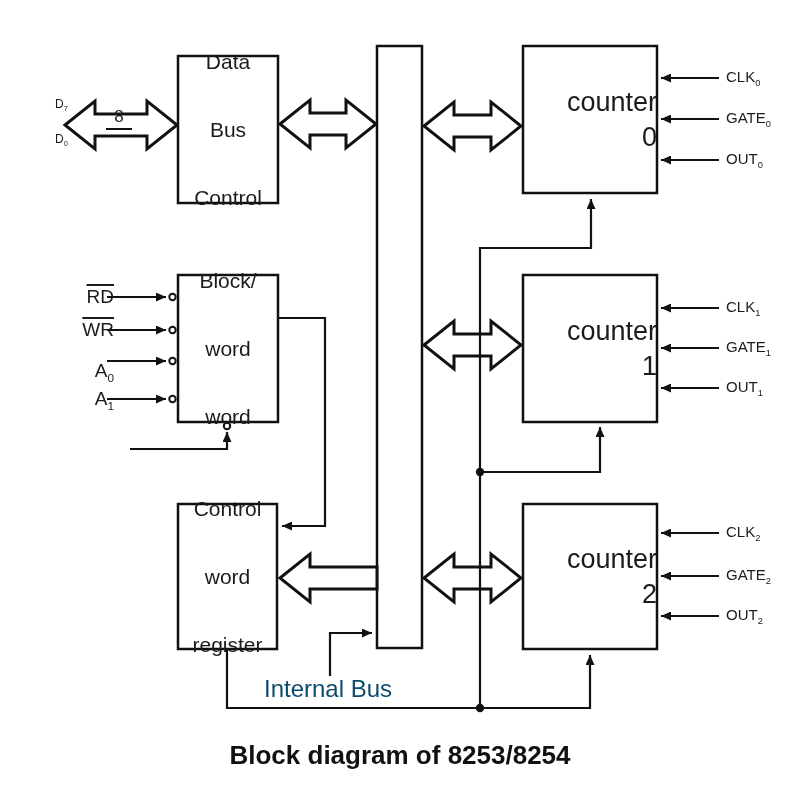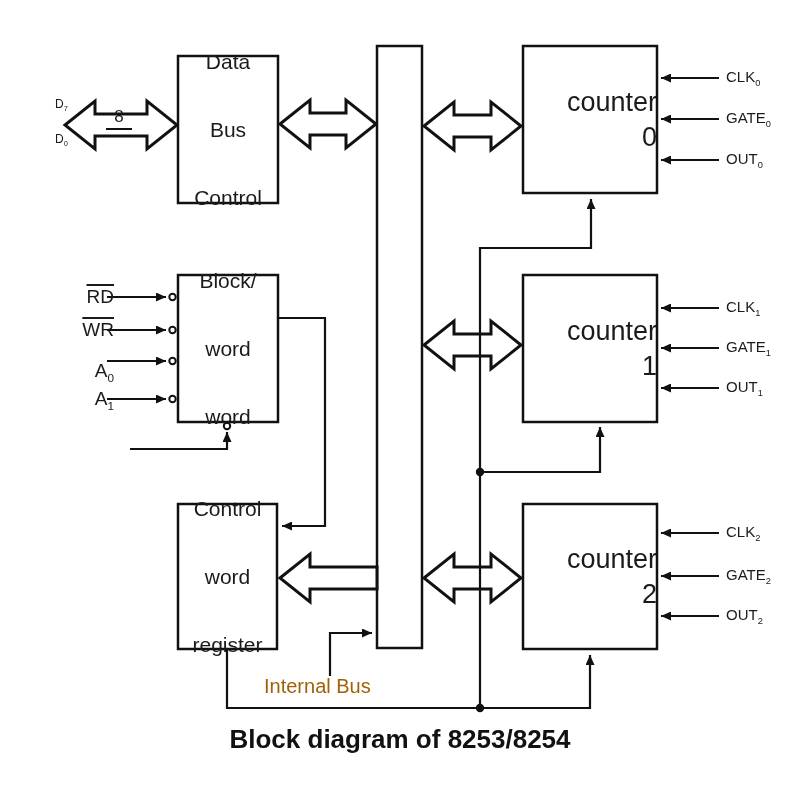--- a/index.html
+++ b/index.html
@@ -10,22 +10,22 @@
             justify-content:center;text-align:center;font-size:21px;line-height:28px;color:#1b1b1b;gap:40px;}
   .counterlbl{position:absolute;display:flex;flex-direction:column;align-items:flex-end;
             justify-content:center;text-align:center;font-size:27px;line-height:35px;color:#1b1b1b;}
   .ctl{position:absolute;left:70px;width:44px;text-align:right;font-size:19px;color:#1b1b1b;}
   .pinlbl{position:absolute;left:726px;width:64px;text-align:left;font-size:15px;color:#1b1b1b;}
   .dlbl{position:absolute;left:55px;font-size:12px;color:#1b1b1b;}
   sub{font-size:0.62em;line-height:0;}
   .ovl{text-decoration:overline;text-decoration-thickness:1.5px;}
   .buswidth{position:absolute;left:106px;top:106px;width:26px;text-align:center;
             font-size:17px;line-height:22px;border-bottom:2px solid #111;color:#1b1b1b;}
-  .iblbl{position:absolute;left:264px;top:675px;font-size:20px;color:#a16207;}
-  .title{position:absolute;left:0;top:724px;width:800px;text-align:center;
+  .iblbl{position:absolute;left:264px;top:675px;font-size:24px;color:#0c4a6e;}
+  .title{position:absolute;left:0;top:740px;width:800px;text-align:center;
          font-size:26px;font-weight:700;color:#111;}
 </style>
 </head>
 <body>
 
 <div id="stage">
 
 <svg width="800" height="800" viewBox="0 0 800 800">
   <defs>
     <marker id="ah" markerUnits="userSpaceOnUse" markerWidth="11" markerHeight="9" refX="10" refY="4.5" orient="auto">

